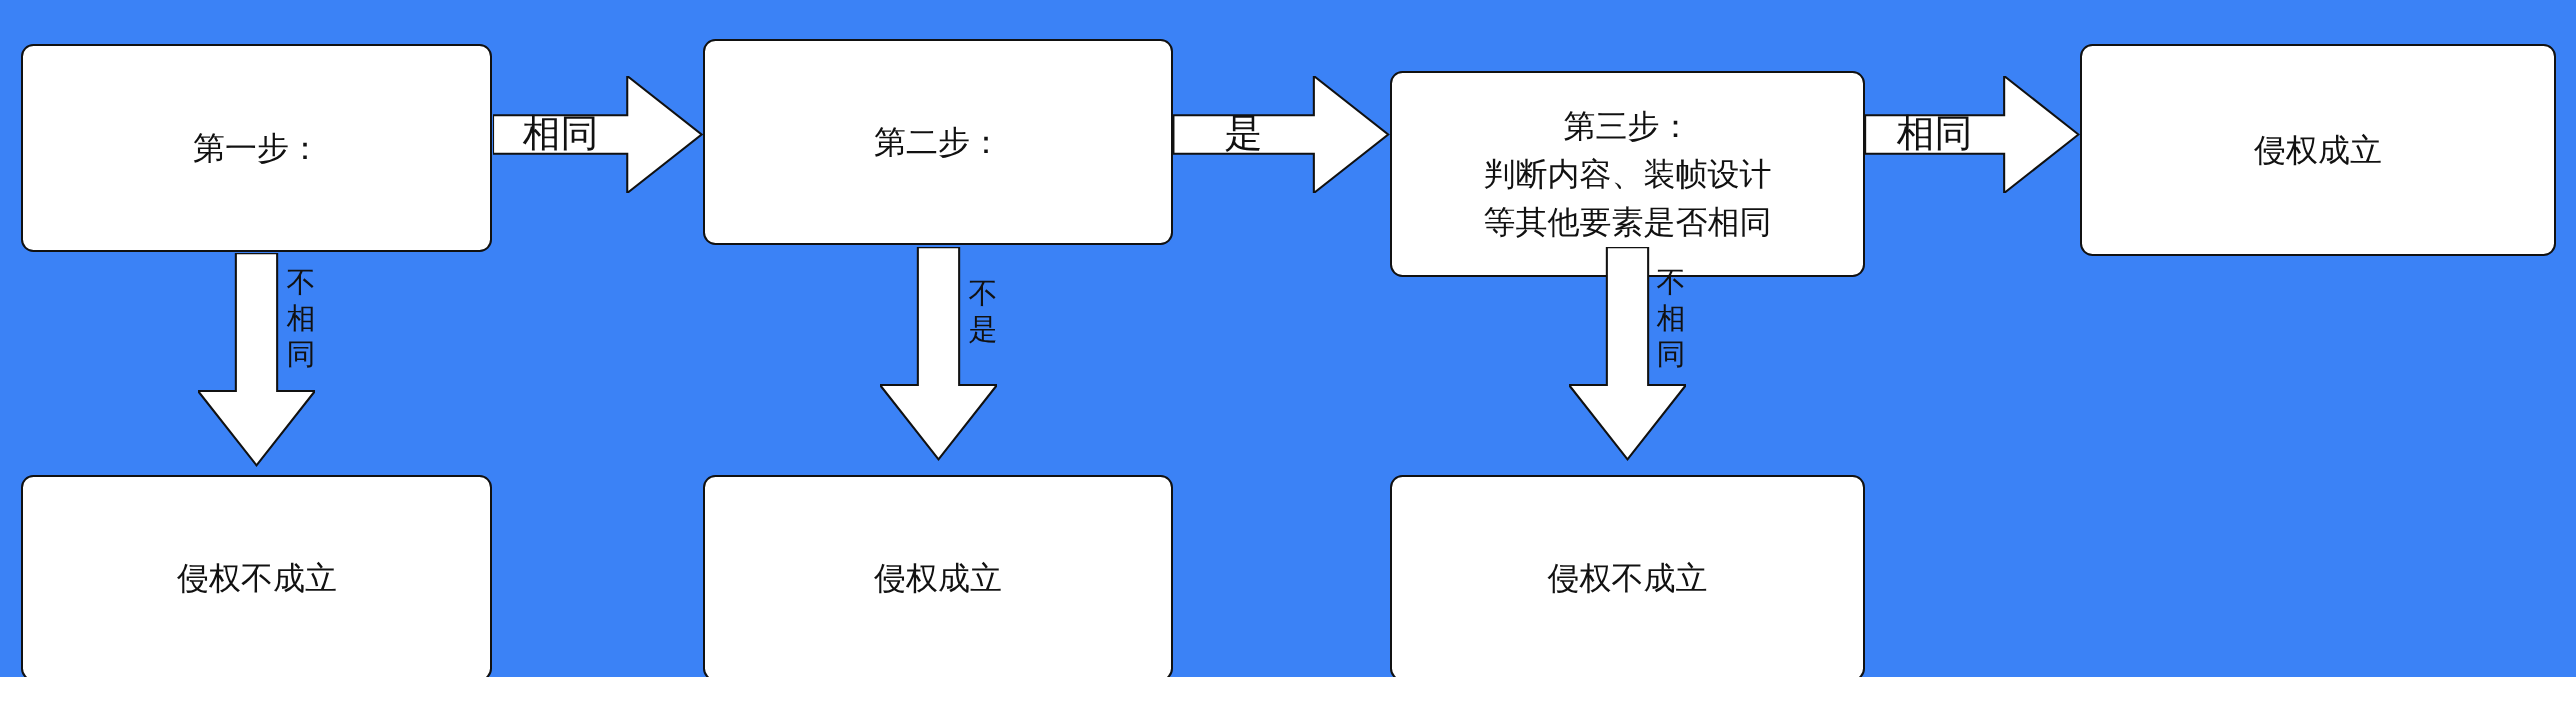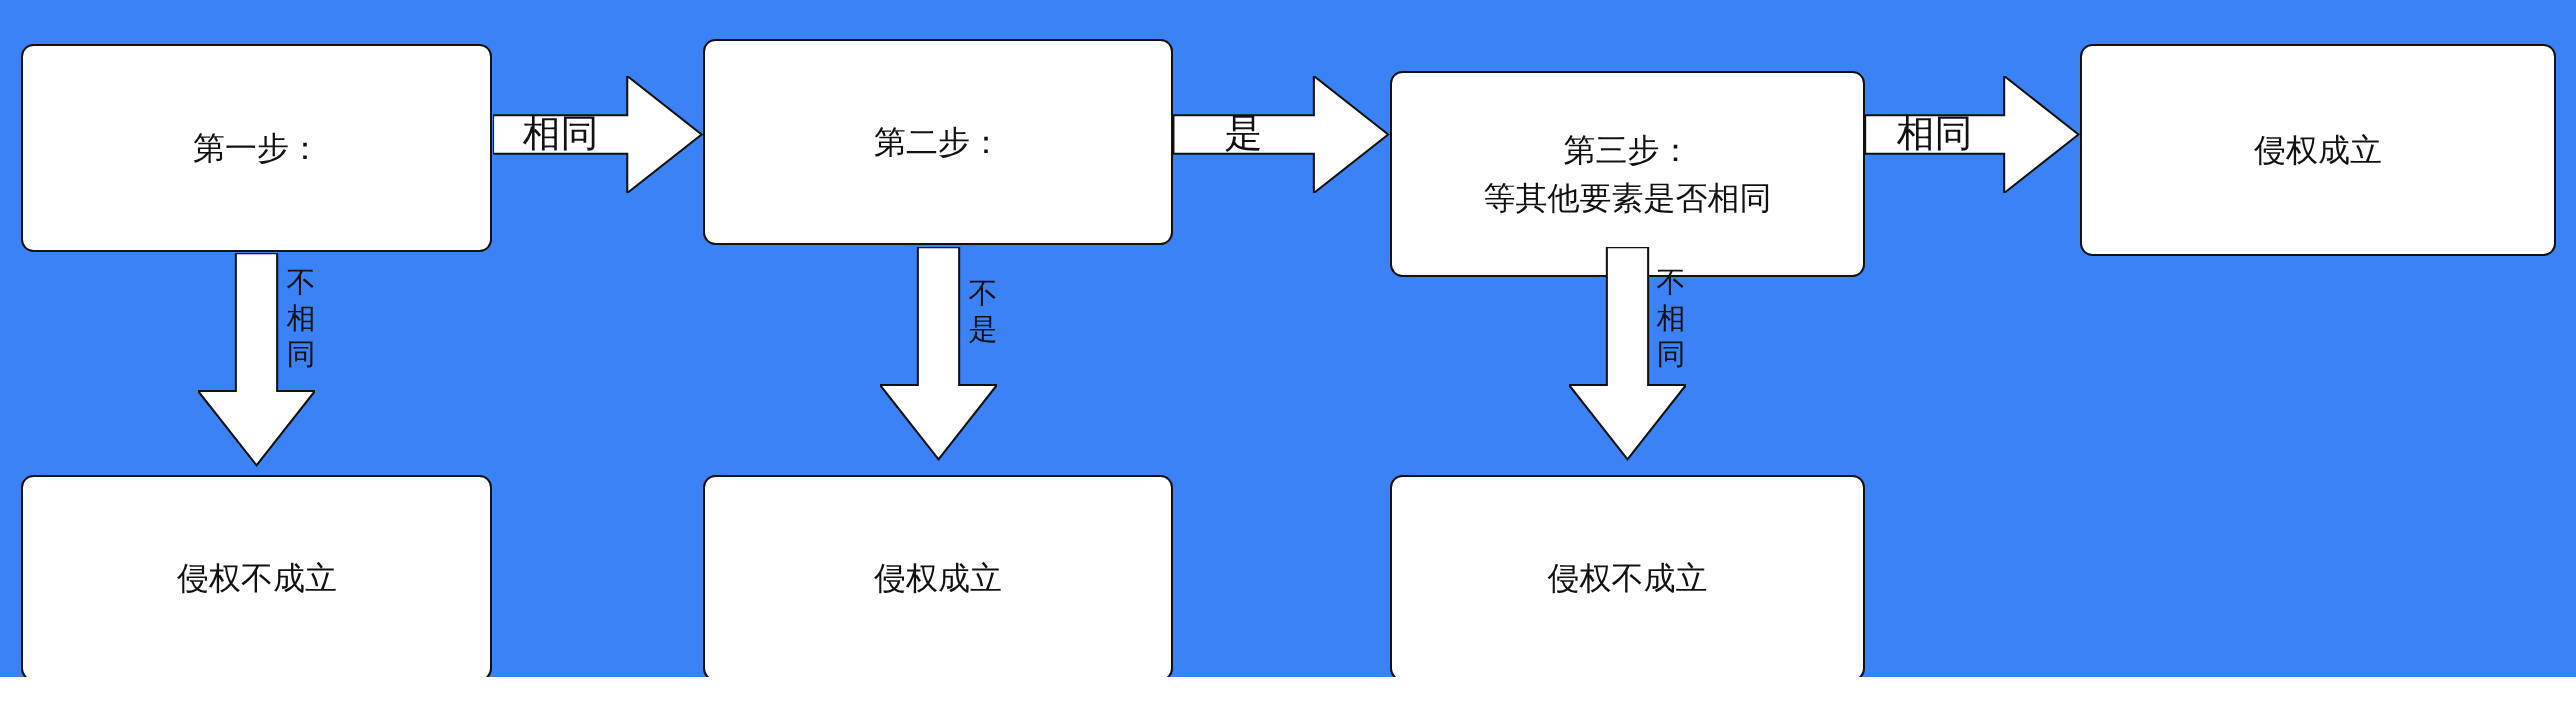--- a/index.html
+++ b/index.html
@@ -82,20 +82,21 @@
   <div class="node n-step1">
     <span>第一步：</span>
   </div>
 
   <div class="node n-step2">
     <span>第二步：</span>
   </div>
 
   <div class="node n-step3">
     <span>第三步：</span>
+    <span>判断内容、装帧设计</span>
     <span>等其他要素是否相同</span>
   </div>
 
   <div class="node n-out-r">
     <span>侵权成立</span>
   </div>
 
   <div class="node n-out1">
     <span>侵权不成立</span>
   </div>

